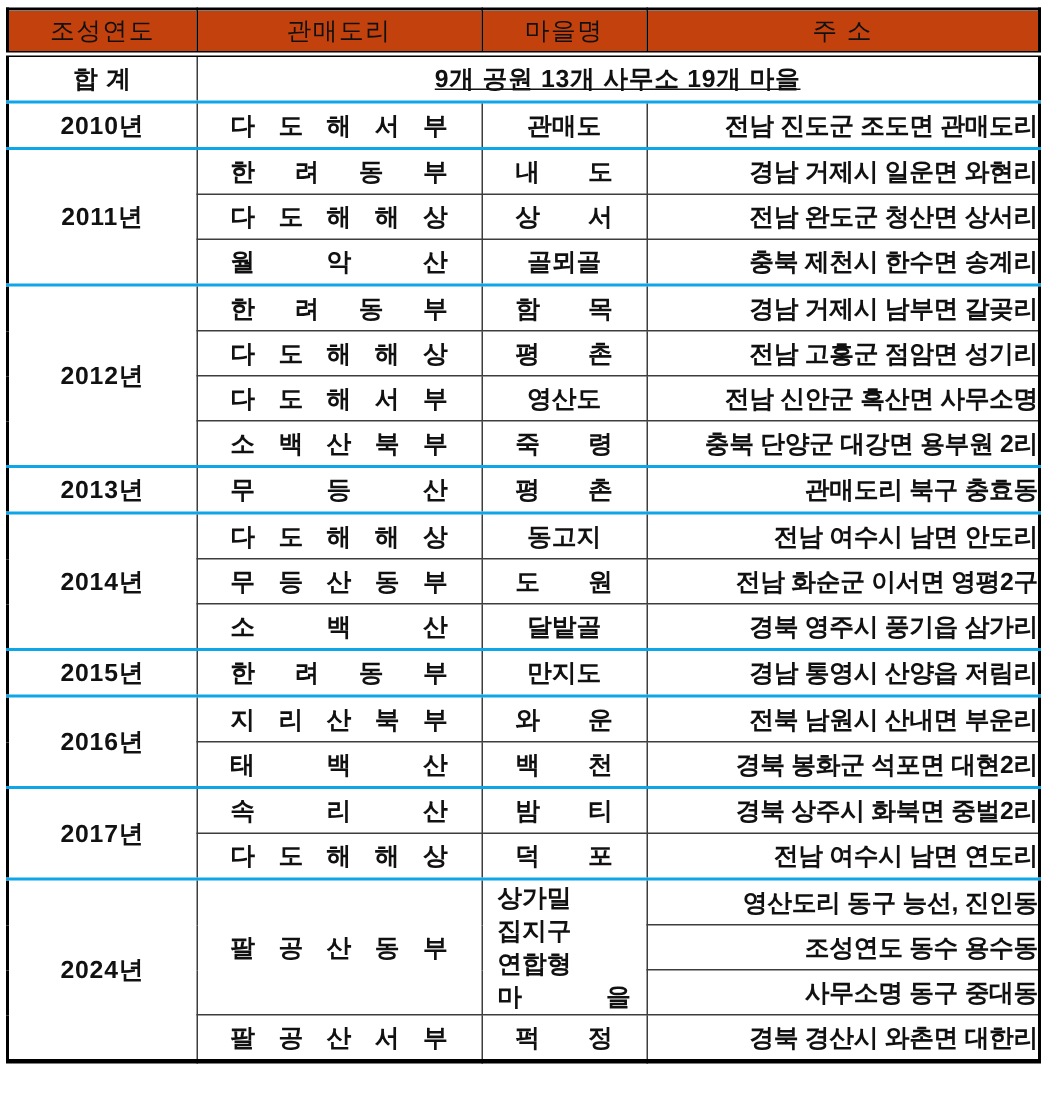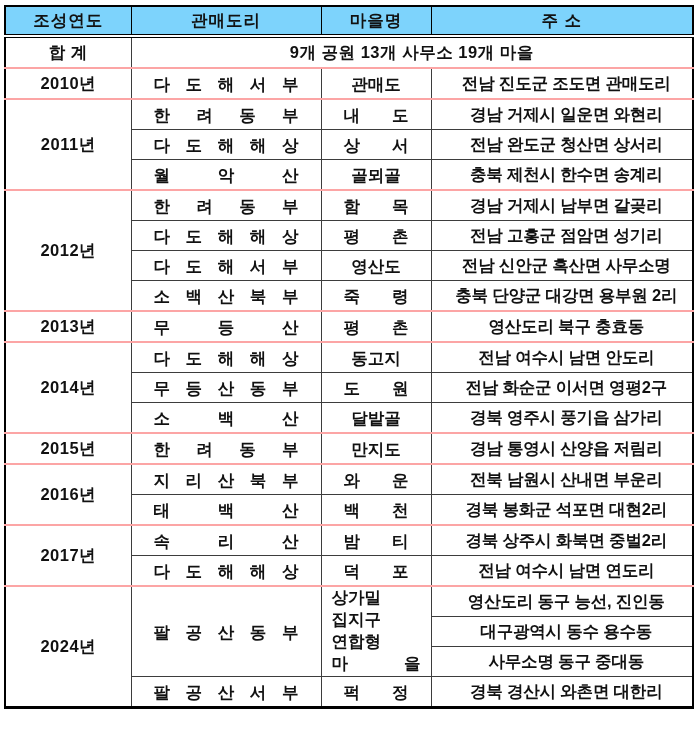--- a/index.html
+++ b/index.html
@@ -24,42 +24,42 @@
     border:1px solid #3d3d3d;
     font-size:16.5px;
     font-weight:600;
     text-align:center;
     vertical-align:middle;
     padding:0;
     overflow:hidden;
   }
   th{
     height:27px;
-    background:#7dd3fc;
-    font-weight:700;
+    background:#c2410c;
+    font-weight:400;
     border:1px solid #000;
     border-bottom:4px double #000;
     letter-spacing:1px;
   }
   td{height:29px;}
-  tr.group-start td{border-top:2px solid #fca5a5;}
+  tr.group-start td{border-top:2px solid #0ea5e9;}
   td.year-cell{letter-spacing:0.5px;}
-  td.addr-cell{text-align:center;padding-left:9px;letter-spacing:-0.2px;}
+  td.addr-cell{text-align:right;padding-left:9px;letter-spacing:-0.2px;}
   .jname{
     display:block;
     padding:0 22px;
     white-space:pre-line;
     line-height:22px;
   }
   .jname.spread{
     text-align:justify;
     text-align-last:justify;
   }
-  .jname.multi{padding:0 10px;font-family:Liberation Mono, monospace;}
-  td.summary-cell{letter-spacing:0.5px;}
+  .jname.multi{padding:0 10px;}
+  td.summary-cell{letter-spacing:0.5px;text-decoration:underline;}
 </style>
 </head>
 <body>
 
 <table class="park-table">
   <colgroup>
     <col class="c-year">
       <col class="c-office">
       <col class="c-village">
       <col class="c-addr">
@@ -156,21 +156,21 @@
     </tr>
 
     <tr class="group-start">
       <td class="year-cell">2013년</td>
       <td>
           <span class="jname spread">무 등 산</span>
         </td>
       <td>
           <span class="jname spread">평 촌</span>
         </td>
-      <td class="addr-cell">영산도리 북구 충효동</td>
+      <td class="addr-cell">관매도리 북구 충효동</td>
     </tr>
 
     <tr class="group-start">
       <td class="year-cell" rowspan="3">2014년</td>
       <td>
           <span class="jname spread">다 도 해 해 상</span>
         </td>
       <td>
           <span class="jname">동고지</span>
         </td>
@@ -253,21 +253,21 @@
         </td>
       <td rowspan="3">
           <span class="jname spread multi">상가밀
 집지구
 연합형
 마 을</span>
         </td>
       <td class="addr-cell">영산도리 동구 능선, 진인동</td>
     </tr>
     <tr>
-      <td class="addr-cell">대구광역시 동수 용수동</td>
+      <td class="addr-cell">조성연도 동수 용수동</td>
     </tr>
     <tr>
       <td class="addr-cell">사무소명 동구 중대동</td>
     </tr>
     <tr>
       <td>
           <span class="jname spread">팔 공 산 서 부</span>
         </td>
       <td>
           <span class="jname spread">퍽 정</span>

